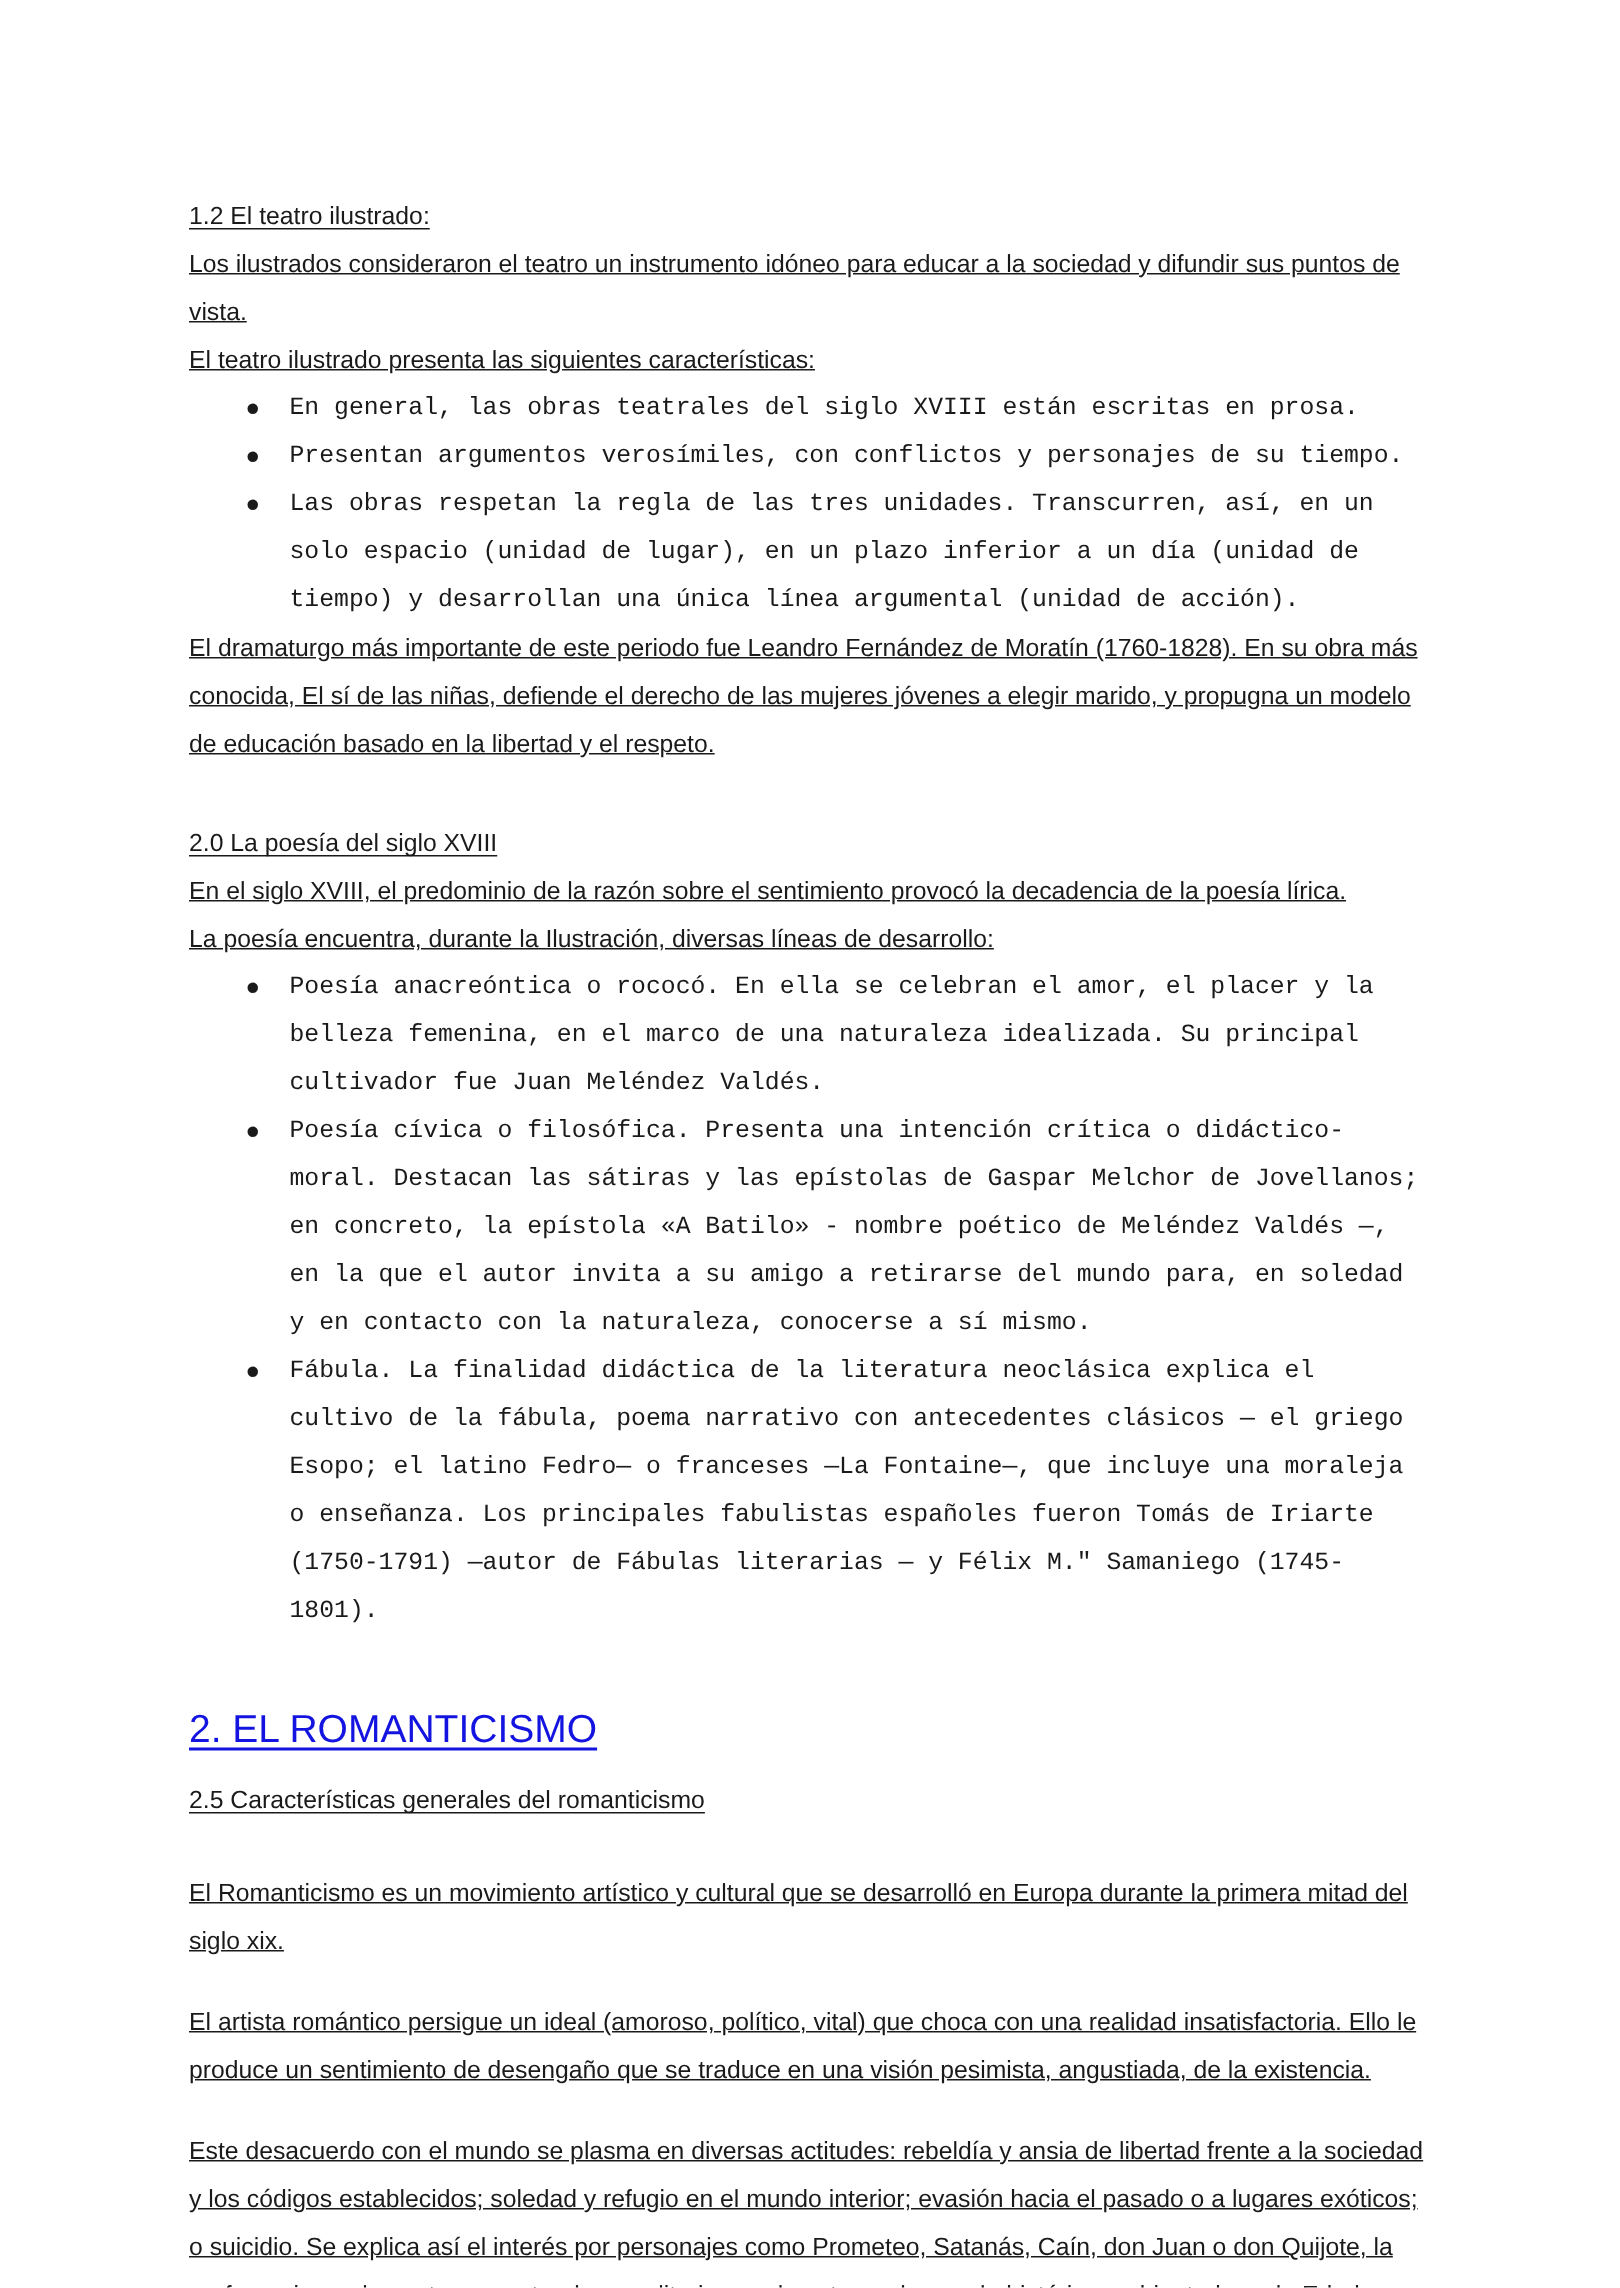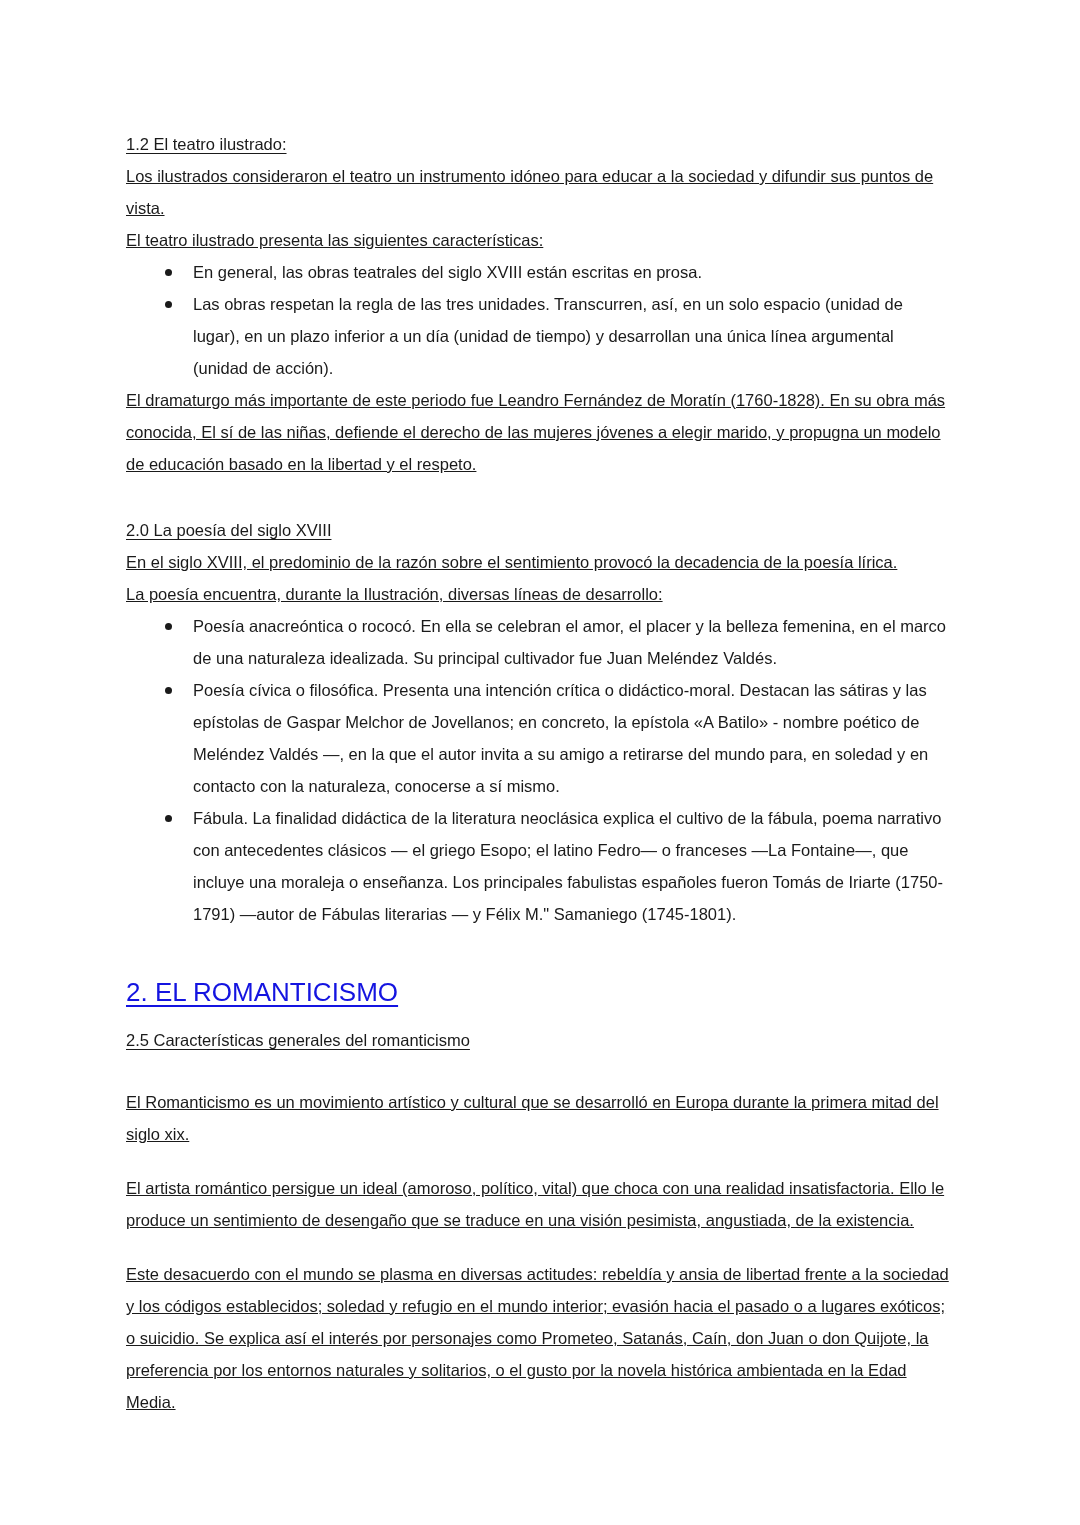--- a/index.html
+++ b/index.html
@@ -63,20 +63,21 @@
     color: #1a1a1a;
     text-align: left;
     text-decoration: underline;
   }
 
   
   ul.bullets {
     list-style: none;
     margin: 0;
     padding: 0;
+    font-family: Liberation Mono, monospace;
   }
   ul.bullets > li {
     position: relative;
     padding-left: 67px;
     font-size: 16.5px;
     line-height: 32px;
     color: #1a1a1a;
   }
   ul.bullets > li::before {
     content: "";
@@ -103,20 +104,21 @@
   <div class="doc-body">
 
     <div class="h-sub"><span class="u">1.2 El teatro ilustrado:</span></div>
 
     <p class="p">Los ilustrados consideraron el teatro un instrumento idóneo para educar a la sociedad y difundir sus puntos de vista.</p>
 
     <p class="p">El teatro ilustrado presenta las siguientes características:</p>
 
     <ul class="bullets">
       <li>En general, las obras teatrales del siglo XVIII están escritas en prosa.</li>
+      <li>Presentan argumentos verosímiles, con conflictos y personajes de su tiempo.</li>
       <li>Las obras respetan la regla de las tres unidades. Transcurren, así, en un solo espacio (unidad de lugar), en un plazo inferior a un día (unidad de tiempo) y desarrollan una única línea argumental (unidad de acción).</li>
     </ul>
 
     <p class="p">El dramaturgo más importante de este periodo fue Leandro Fernández de Moratín (1760-1828). En su obra más conocida, El sí de las niñas, defiende el derecho de las mujeres jóvenes a elegir marido, y propugna un modelo de educación basado en la libertad y el respeto.</p>
 
     <div class="gap-lg"></div>
 
     <div class="h-sub"><span class="u">2.0 La poesía del siglo XVIII</span></div>
 
     <p class="p">En el siglo XVIII, el predominio de la razón sobre el sentimiento provocó la decadencia de la poesía lírica.</p>

